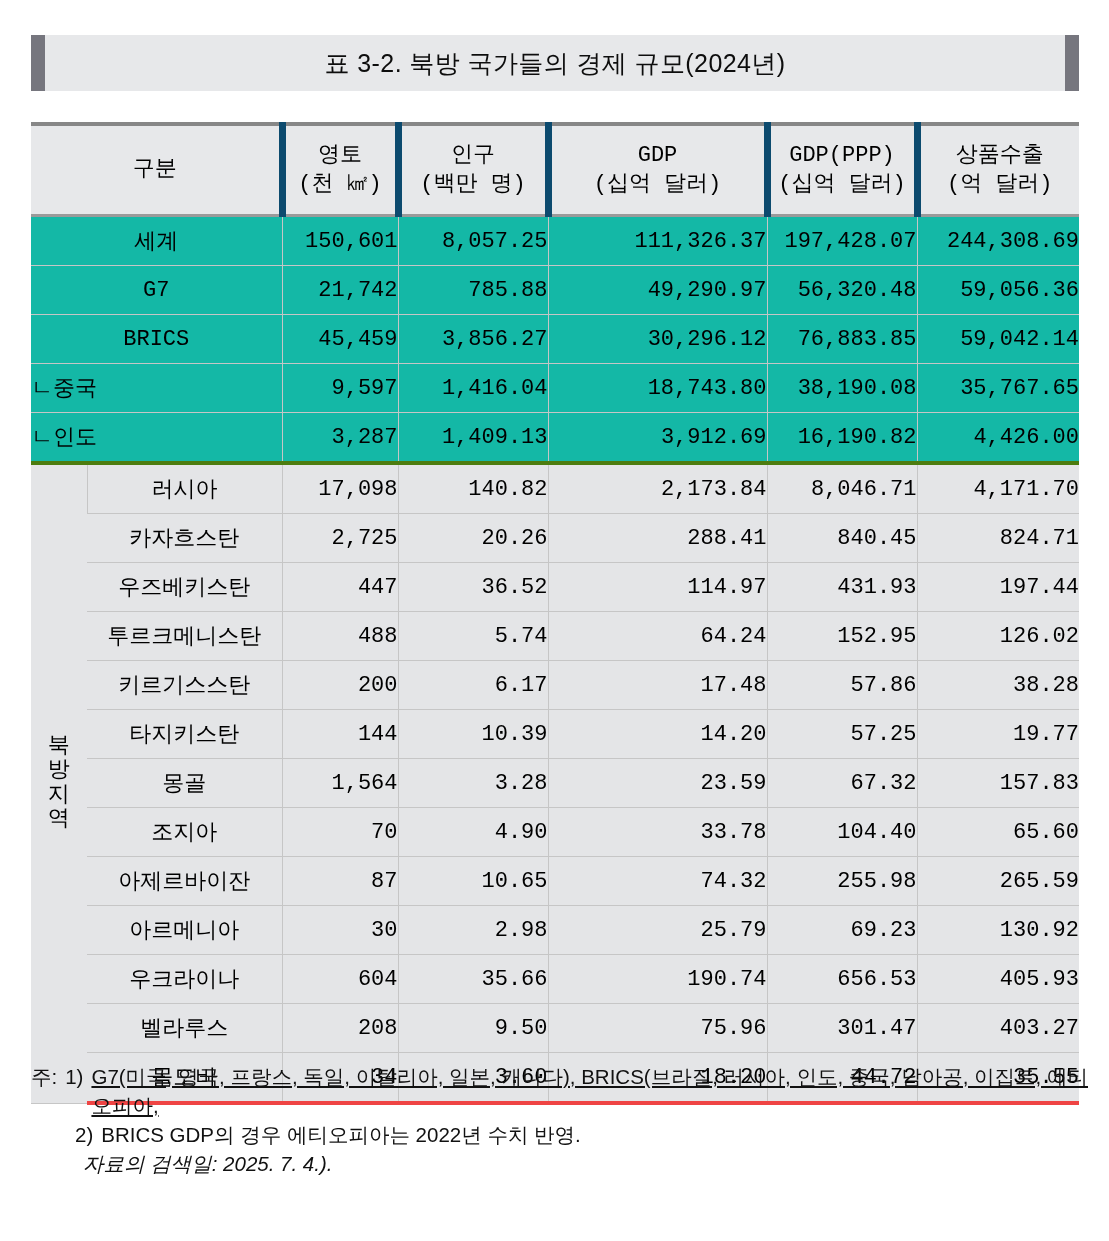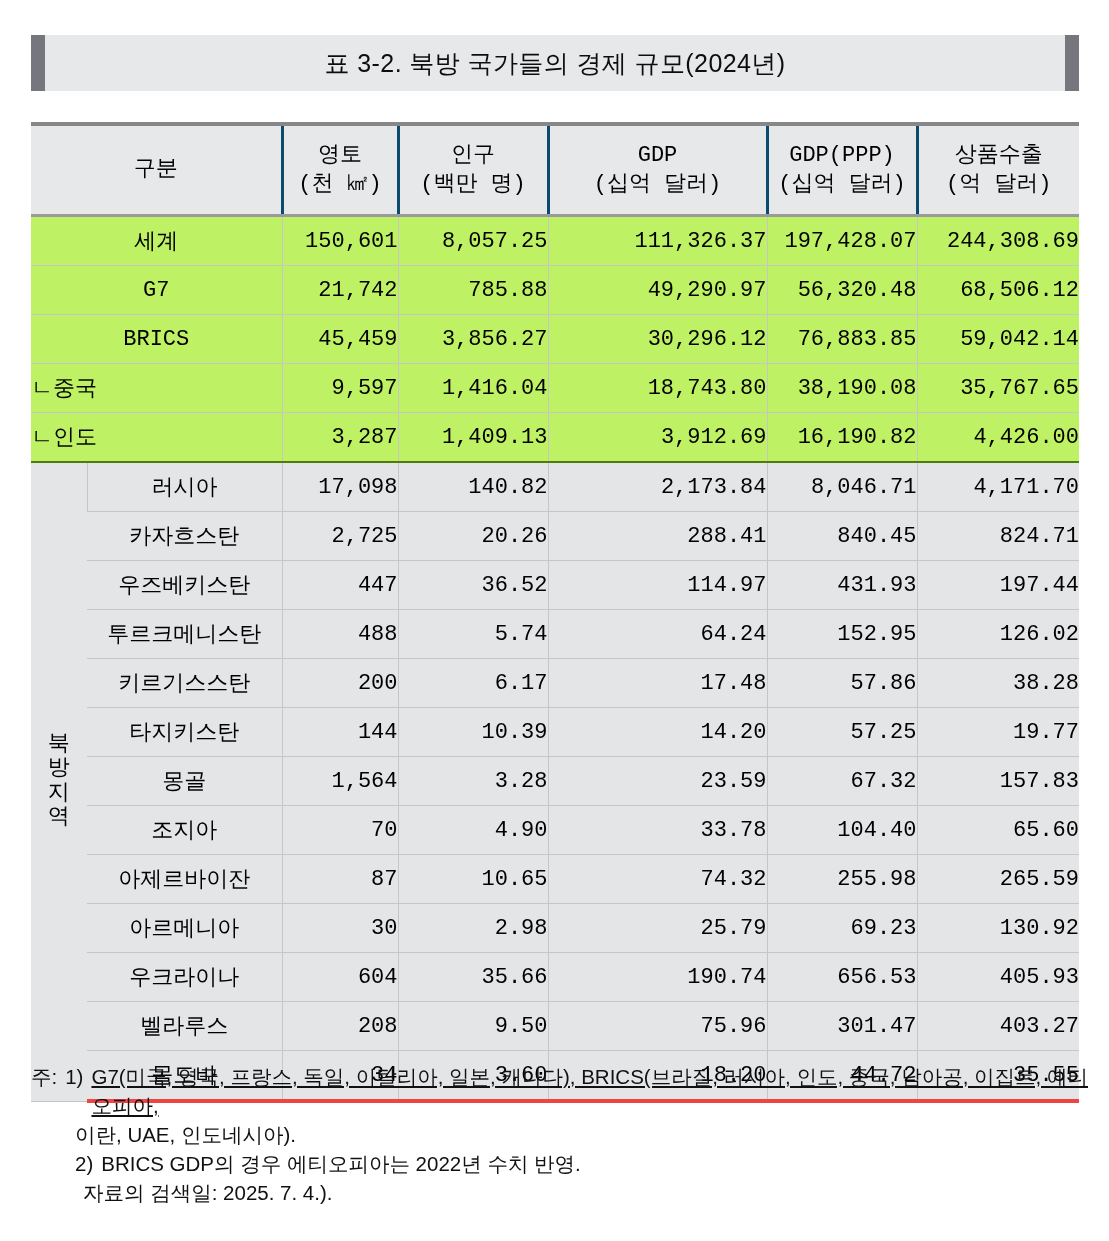--- a/index.html
+++ b/index.html
@@ -74,32 +74,32 @@
 
   
   .tbl .rule-top td { border-top: 4px solid #878787; }
   .tbl .hdr td {
     background: #e7e8ea;
     border-bottom: 3px solid #9a9a9a;
     height: 88px;
     text-align: center;
     line-height: 1.32;
   }
-  .tbl .hdr td + td { border-left: 3px solid #0c4a6e; }
+  .tbl .hdr td + td { border-left: 7px solid #0c4a6e; }
 
   .tbl tr.drow td { height: 48px; border-bottom: 1px solid #c6c6c6; }
   .tbl tr.drow td + td { border-left: 1px solid #c6c6c6; }
 
-  .tbl tr.white td { background: #bef264; }
+  .tbl tr.white td { background: #14b8a6; }
   .tbl tr.shade td { background: #e4e5e7; }
 
   .tbl tr.last td { border-bottom: 4px solid #ef4444; }
 
   
-  .tbl tr.blockstart td { border-top: 2px solid #4d7c0f; }
+  .tbl tr.blockstart td { border-top: 4px solid #4d7c0f; }
 
   .c-name {
     text-align: center;
     padding: 0 14px;
     white-space: nowrap;
   }
   .c-name.sub {
     text-align: left;
     padding-right: 60px;
   }
@@ -221,21 +221,21 @@
           <td class="c-num">111,326.37</td>
           <td class="c-num">197,428.07</td>
           <td class="c-num">244,308.69</td>
         </tr>
         <tr class="drow white">
           <td class="c-name" colspan="2">G7</td>
           <td class="c-num">21,742</td>
           <td class="c-num">785.88</td>
           <td class="c-num">49,290.97</td>
           <td class="c-num">56,320.48</td>
-          <td class="c-num">68,506.12</td>
+          <td class="c-num">59,056.36</td>
         </tr>
         <tr class="drow white">
           <td class="c-name" colspan="2">BRICS</td>
           <td class="c-num">45,459</td>
           <td class="c-num">3,856.27</td>
           <td class="c-num">30,296.12</td>
           <td class="c-num">76,883.85</td>
           <td class="c-num">59,042.14</td>
         </tr>
         <tr class="drow white">
@@ -370,24 +370,21 @@
     </table>
   </div>
 
   <div class="notes">
     <div class="note-row">
       <span class="note-label">주:</span>
       <span class="note-label" style="padding-left:8px;">1)</span>
       <span class="note-body" style="padding-left:8px;text-decoration:underline;">G7(미국, 영국, 프랑스, 독일, 이탈리아, 일본, 캐나다), BRICS(브라질, 러시아, 인도, 중국, 남아공, 이집트, 에티오피아,</span>
     </div>
     <div class="note-row note-indent">
-      <span class="note-body">이란, UAE, 인도네시아).</span>
-    </div>
-    <div class="note-row note-indent">
       <span class="note-label">2)</span>
       <span class="note-body" style="padding-left:8px;">BRICS GDP의 경우 에티오피아는 2022년 수치 반영.</span>
     </div>
-    <div class="note-row note-indent2" style="padding-left:52px;">
+    <div class="note-row note-indent2" style="padding-left:52px;font-style:italic;">
       <span class="note-body">자료의 검색일: 2025. 7. 4.).</span>
     </div>
   </div>
 
 </div>
 
 </body></html>

